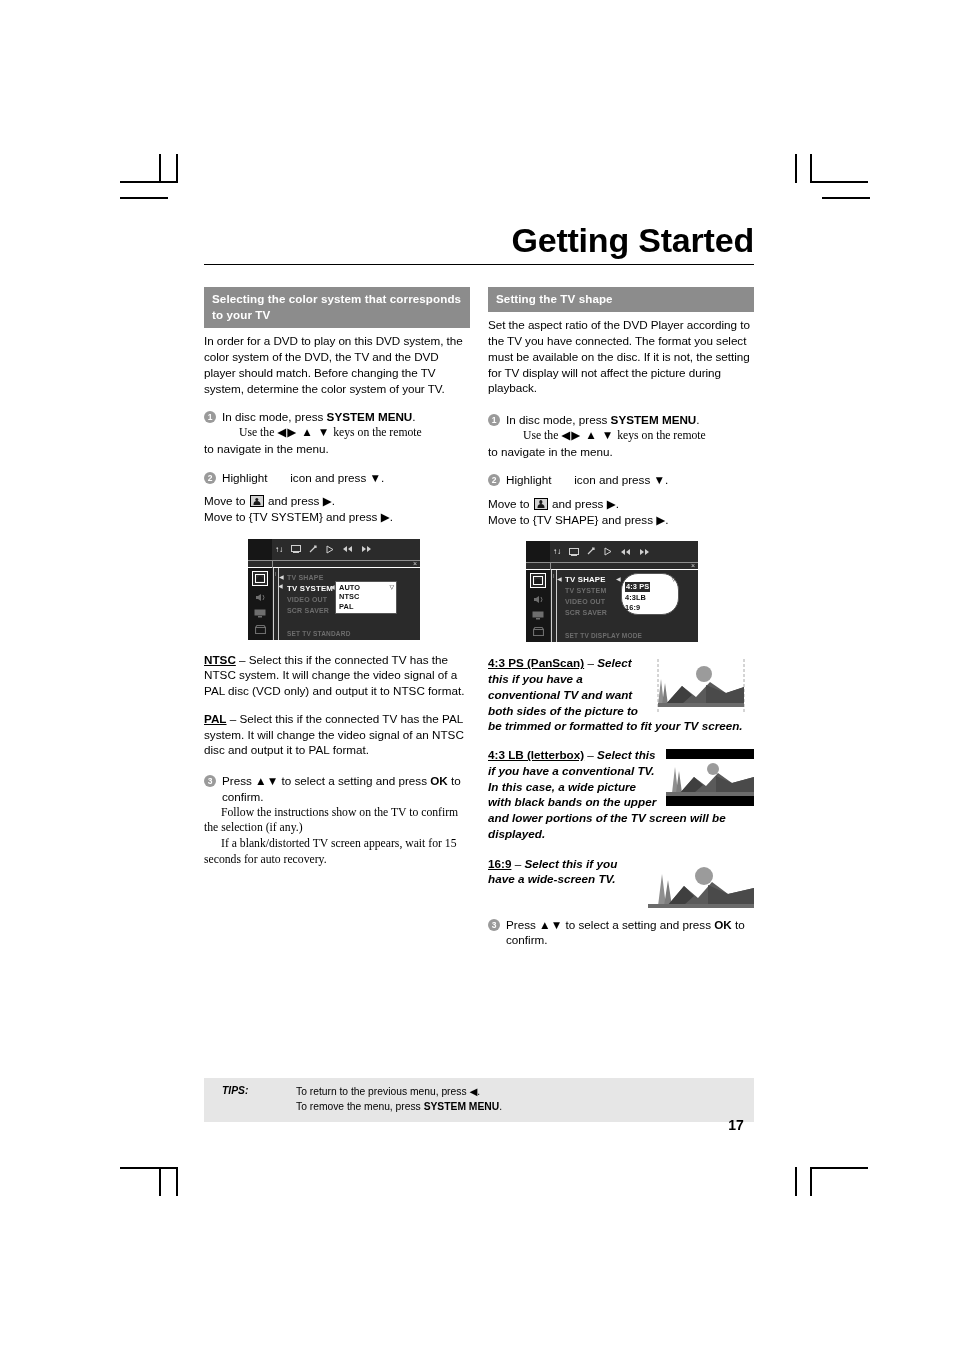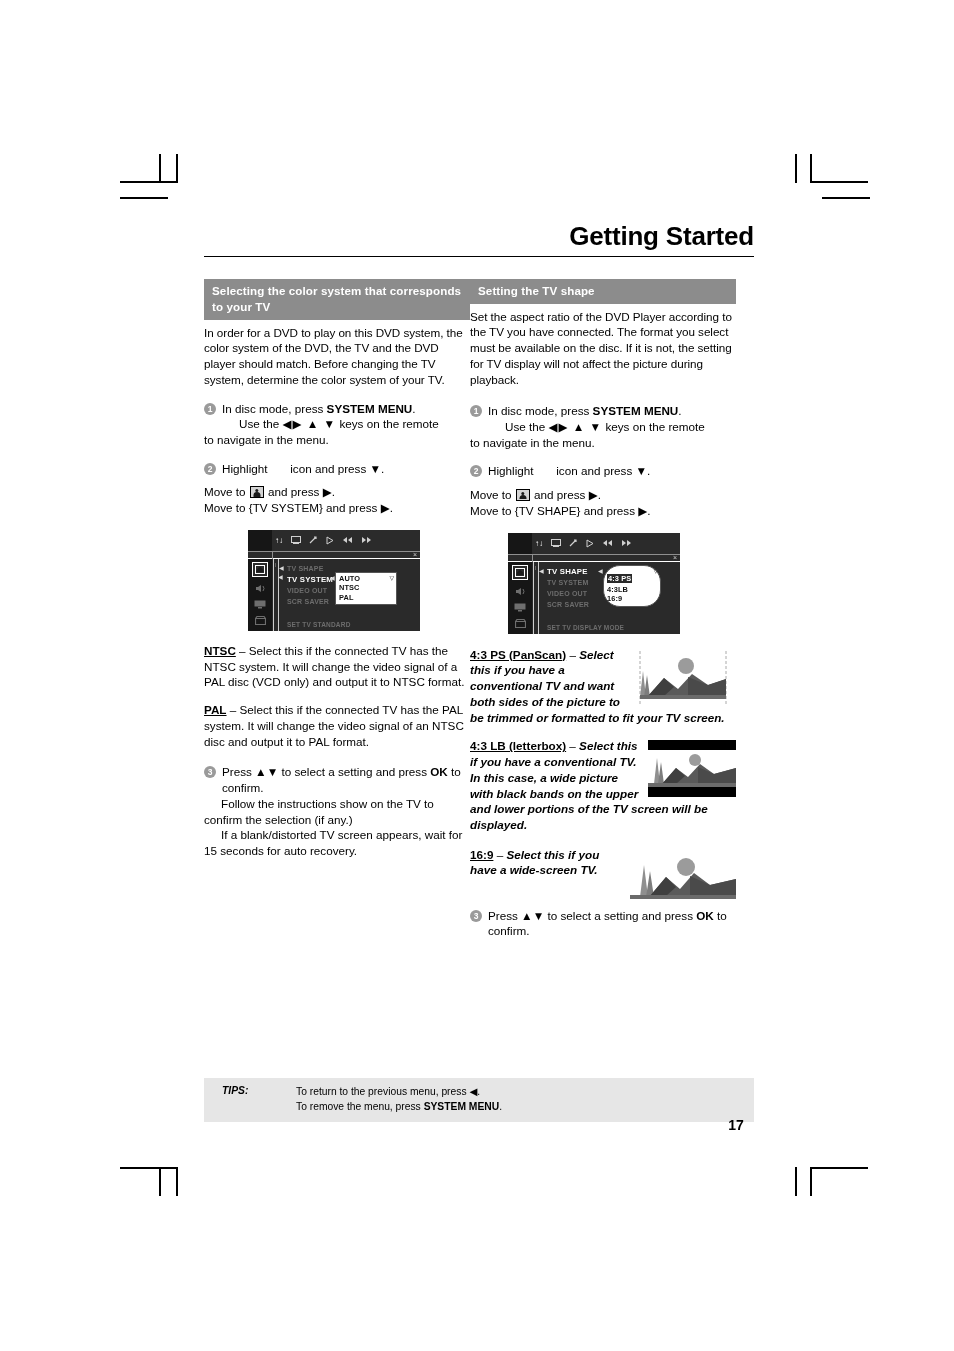--- a/index.html
+++ b/index.html
@@ -20,34 +20,35 @@
 
   
   .page {
     position: absolute;
     left: 204px; top: 222px;
     width: 550px;
   }
 
   .header-title {
     text-align: right;
-    font-size: 26px;
+    font-size: 34px;
     font-weight: bold;
     letter-spacing: -0.2px;
     line-height: 1.1;
     padding-bottom: 3px;
   }
   .header-rule {
     border-top: 1.3px solid #000;
     margin-top: 2px;
   }
 
   
   .cols {
     display: flex;
+    gap: 18px;
     margin-top: 22px;
   }
   .col { width: 266px; }
 
   .sect-head {
     background: #8c8c8c;
     color: #ffffff;
     font-size: 11.6px;
     font-weight: bold;
     line-height: 1.38;
@@ -78,21 +79,21 @@
     font-size: 8.5px;
     font-weight: bold;
     line-height: 12px;
     text-align: center;
   }
   .step p {
     font-size: 11.7px;
     line-height: 1.345;
     margin: 0;
   }
-  .step p.indent { text-indent: 17px; }
+  .step p.indent { text-indent: 17px; font-family: Liberation Serif, serif; }
   .step p.hang { margin-left: -18px; }
   .b { font-weight: bold; }
   .arrows { letter-spacing: 1px; }
 
   
   .icon-person {
     display: inline-block;
     width: 14px; height: 12px;
     border: 1.2px solid #000;
     background: #d4d4d4;

